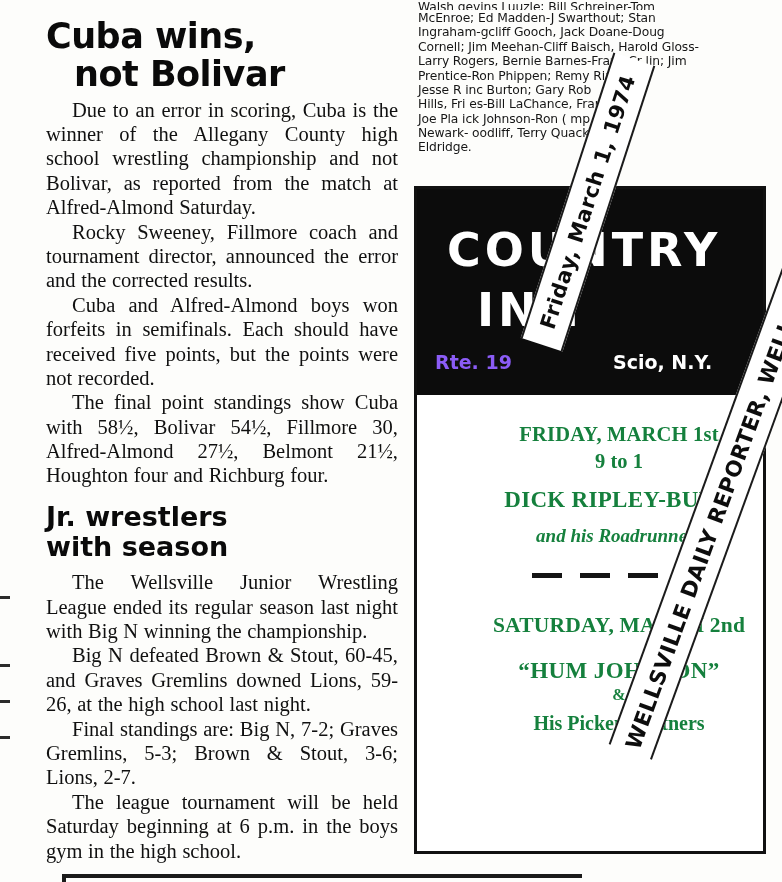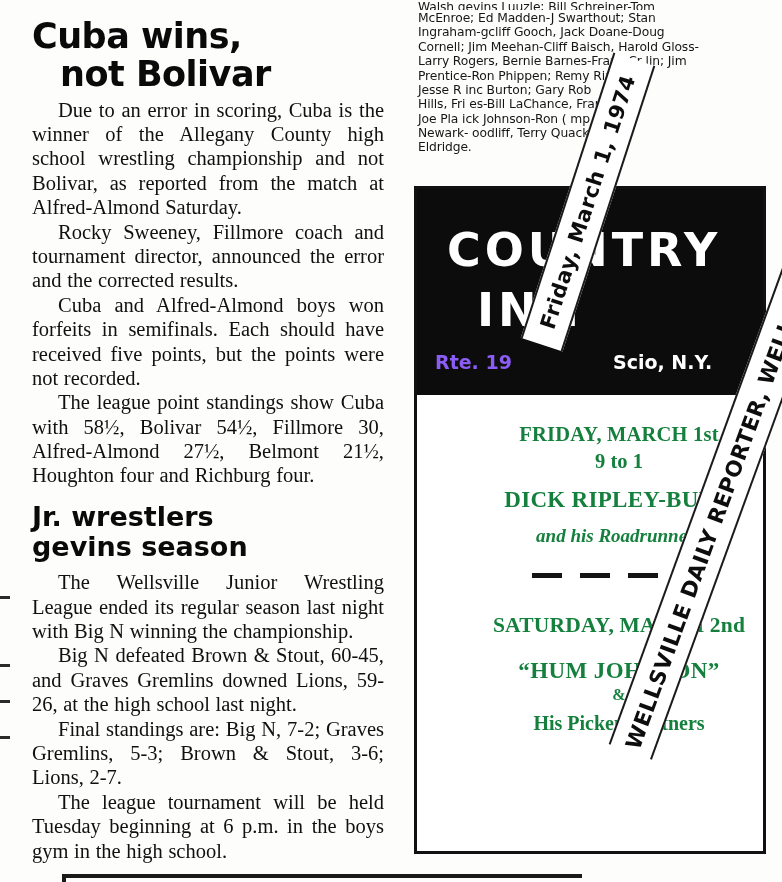--- a/index.html
+++ b/index.html
@@ -17,21 +17,21 @@
   }
   .page {
     position: absolute;
     inset: 0;
     background: #fdfdfb;
   }
 
   
   .left-col {
     position: absolute;
-    left: 32px;
+    left: 46px;
     top: 18px;
     width: 352px;
   }
   .headline {
     font-family: "DejaVu Sans", sans-serif;
     font-weight: bold;
     font-size: 35px;
     line-height: 1.08;
     letter-spacing: -0.5px;
     color: #0a0a0a;
@@ -304,33 +304,33 @@
 
     <h1 class="headline">
       <span class="l1">Cuba wins,</span>
       <span class="l2">not Bolivar</span>
     </h1>
 
     <div class="body-text">
       <p>Due to an error in scoring, Cuba is the winner of the Allegany County high school wrestling championship and not Bolivar, as reported from the match at Alfred-Almond Saturday.</p>
       <p>Rocky Sweeney, Fillmore coach and tournament director, announced the error and the corrected results.</p>
       <p>Cuba and Alfred-Almond boys won forfeits in semifinals. Each should have received five points, but the points were not recorded.</p>
-      <p>The league point standings show Cuba with 58½, Bolivar 54½, Fillmore 30, Alfred-Almond 27½, Belmont 21½, Houghton four and Richburg four.</p>
+      <p>The final point standings show Cuba with 58½, Bolivar 54½, Fillmore 30, Alfred-Almond 27½, Belmont 21½, Houghton four and Richburg four.</p>
     </div>
 
     <h2 class="subhead">
       <span class="l1">Jr. wrestlers</span>
-      <span class="l2">gevins season</span>
+      <span class="l2">with season</span>
     </h2>
 
     <div class="body-text">
       <p>The Wellsville Junior Wrestling League ended its regular season last night with Big N winning the championship.</p>
       <p>Big N defeated Brown &amp; Stout, 60-45, and Graves Gremlins downed Lions, 59-26, at the high school last night.</p>
       <p>Final standings are: Big N, 7-2; Graves Gremlins, 5-3; Brown &amp; Stout, 3-6; Lions, 2-7.</p>
-      <p>The league tournament will be held Tuesday beginning at 6 p.m. in the boys gym in the high school.</p>
+      <p>The league tournament will be held Saturday beginning at 6 p.m. in the boys gym in the high school.</p>
     </div>
   </div>
 
   <div class="bottom-rule"></div>
   <div class="bottom-rule-2"></div>
 
   <div class="right-col">
 
     <div class="names-block">
       <span class="clip">Walsh gevins   Luuzle;   Bill   Schreiner-Tom</span>

